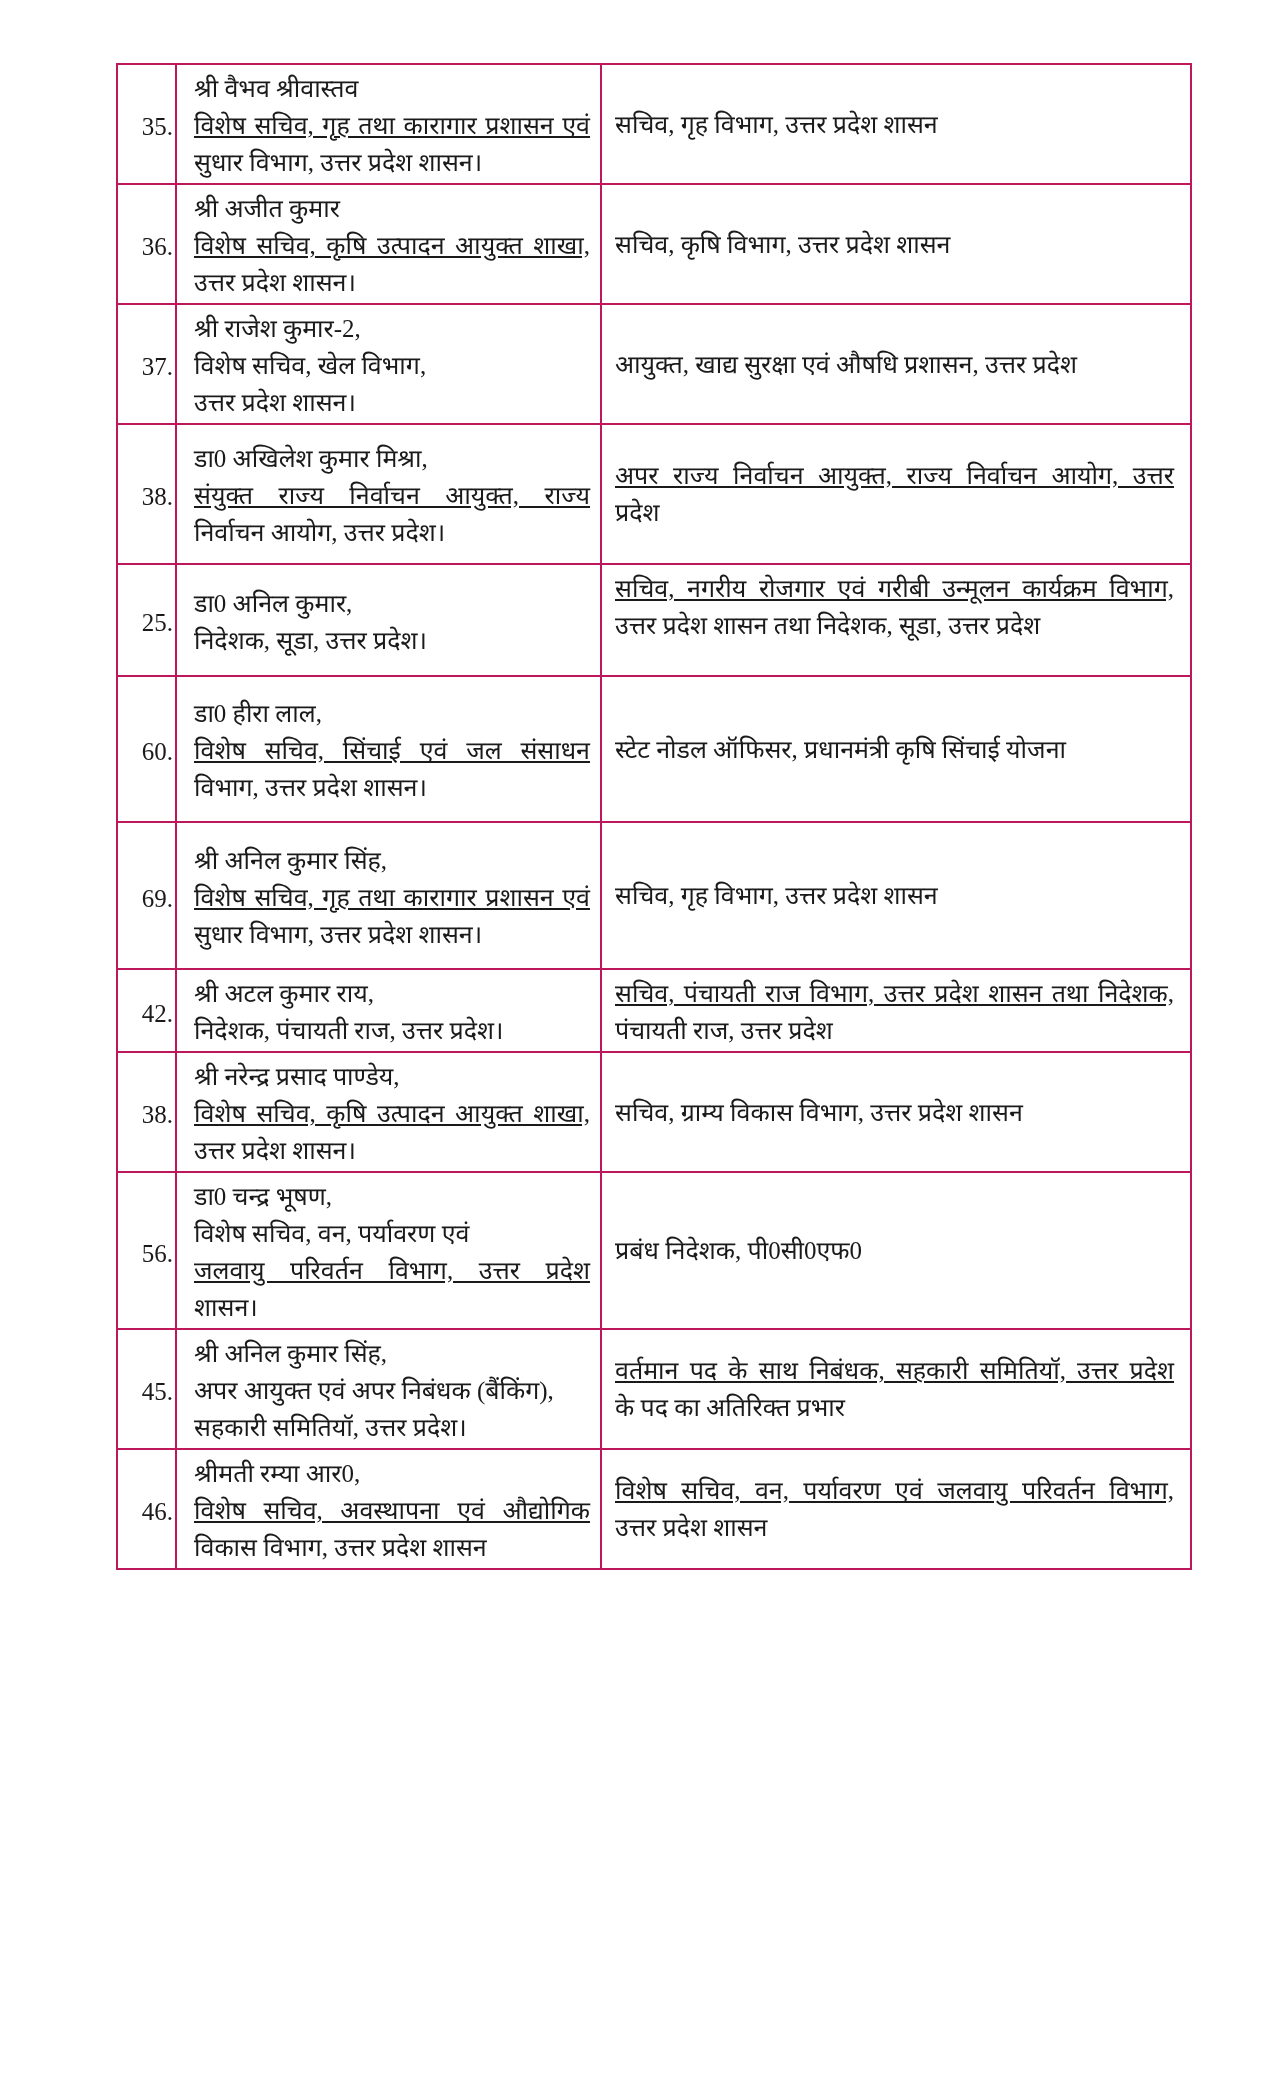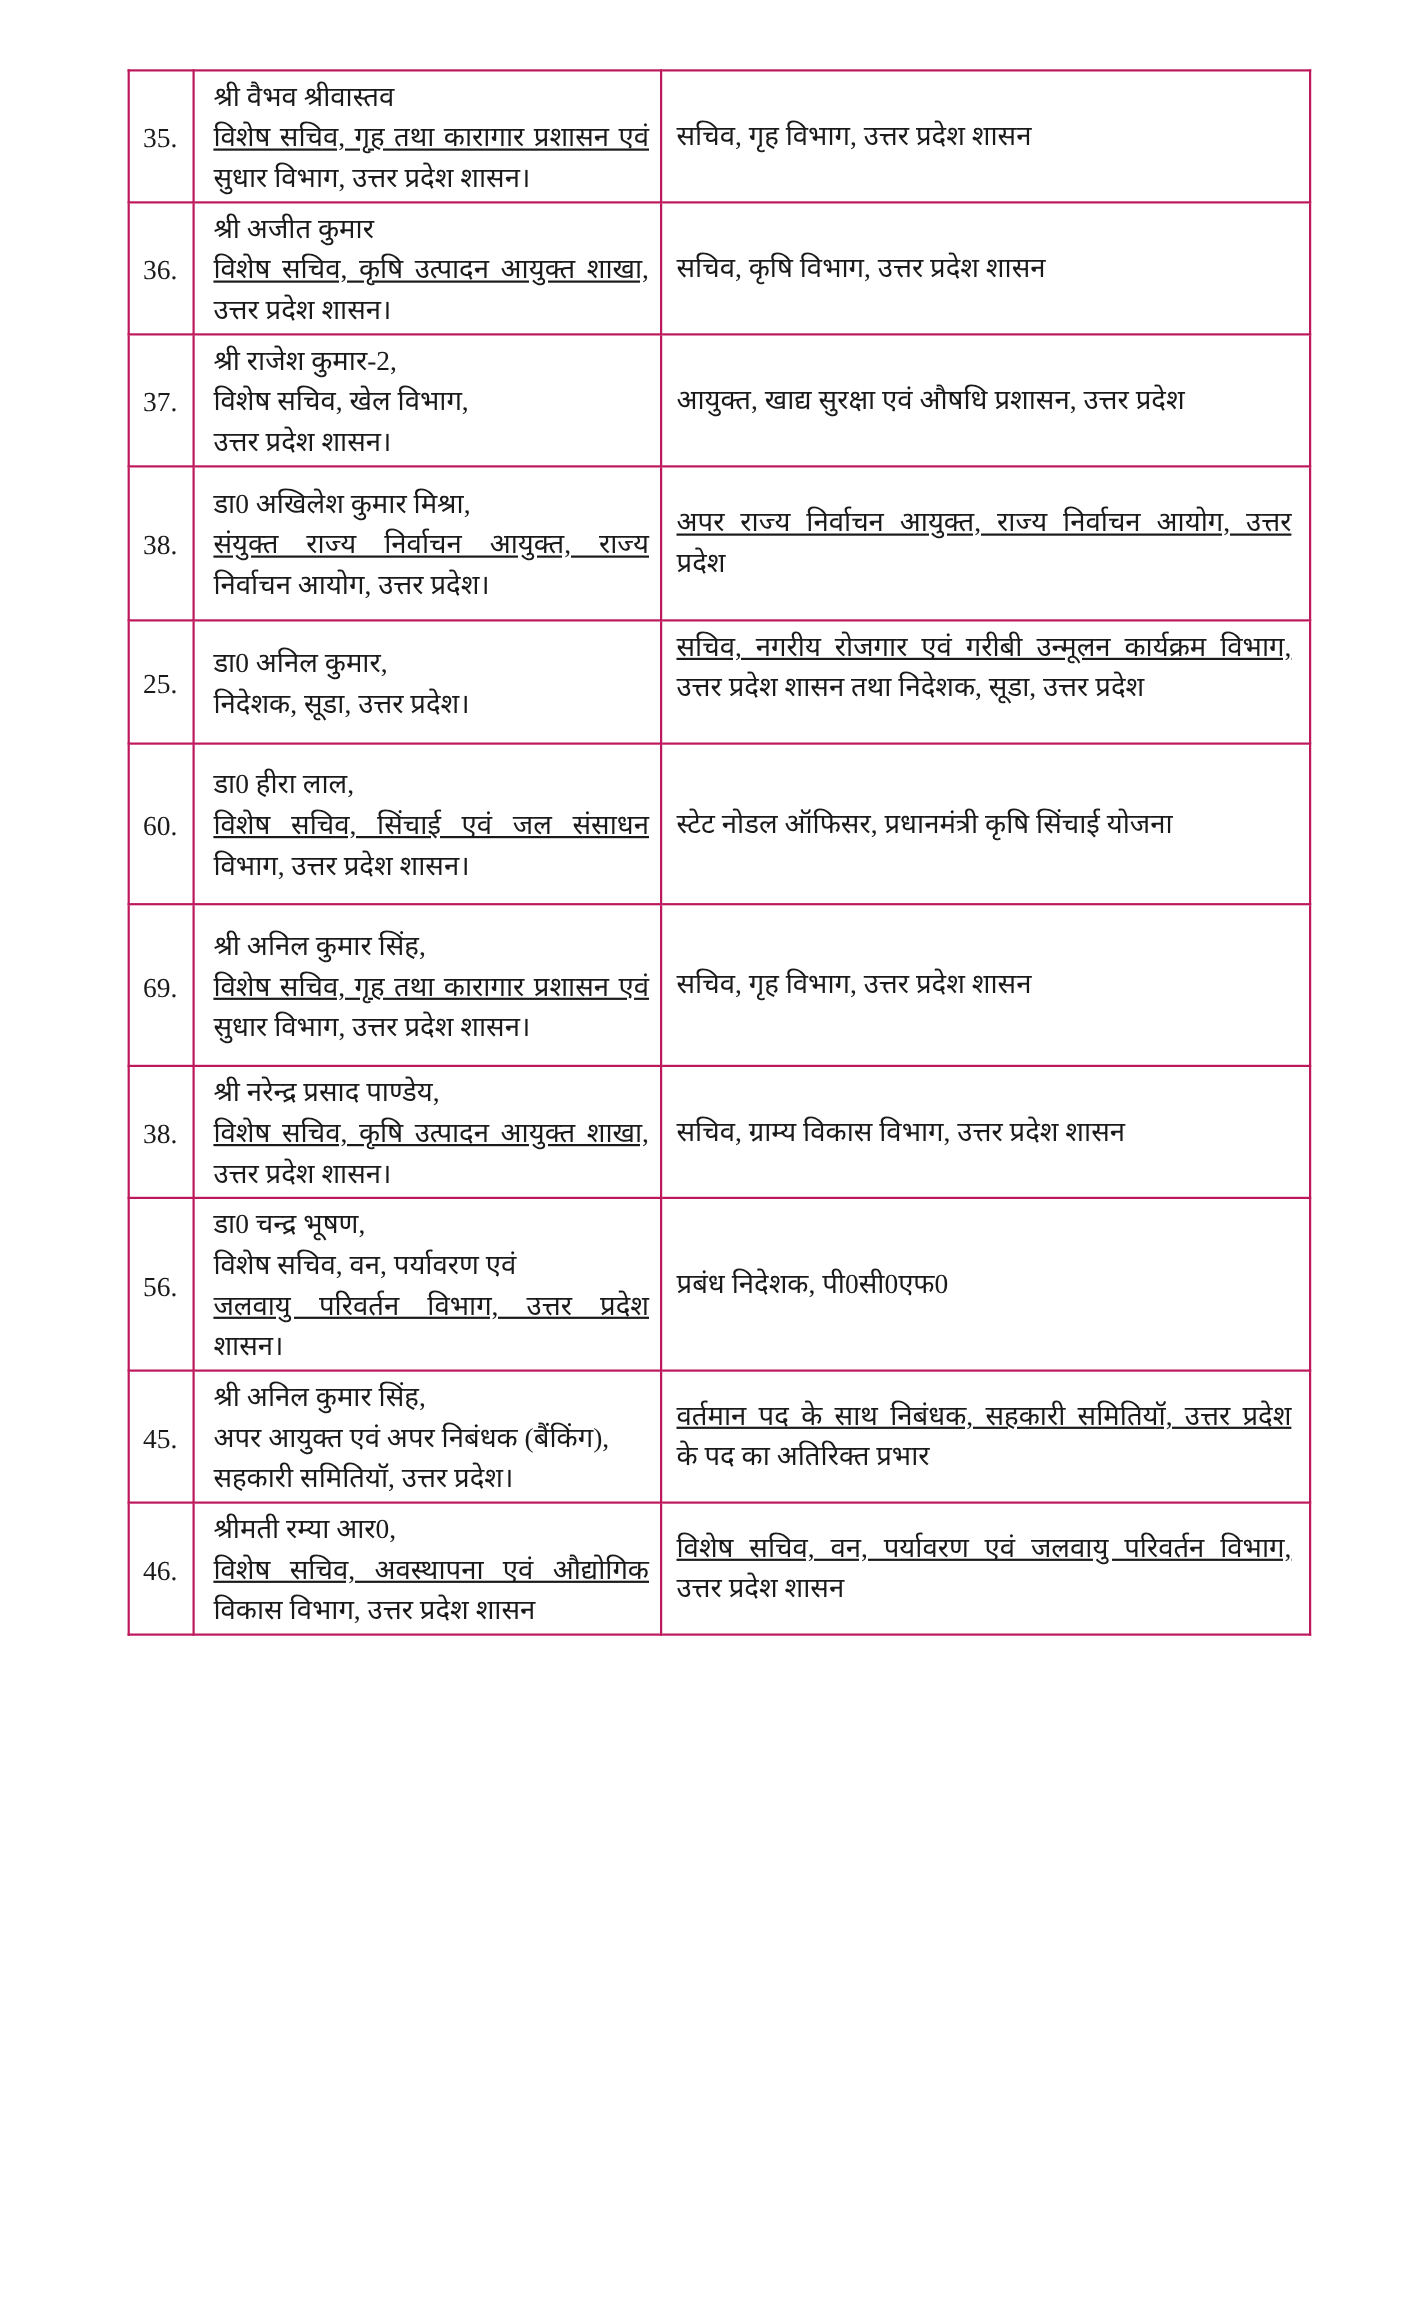--- a/index.html
+++ b/index.html
@@ -11,21 +11,21 @@
   .page{position:absolute;left:0;top:0;width:1275px;height:2100px;background:#ffffff;}
   table.officials{
     position:absolute;left:116px;top:63px;width:1074px;
     border-collapse:collapse;table-layout:fixed;
   }
   table.officials td{
     border:2px solid #be185d;
     font-size:25px;line-height:37px;
     vertical-align:middle;overflow:hidden;
   }
-  td.sn{vertical-align:top;text-align:left;padding:5px 2px 0 12px;font-size:24px;}
+  td.sn{vertical-align:top;text-align:right;padding:5px 2px 0 12px;font-size:24px;}
   td.name{vertical-align:top;padding:5px 10px 2px 17px;}
   td.desig{padding:2px 16px 2px 13px;}
   tr.vtop td.desig{vertical-align:top;padding-top:5px;}
   .line{white-space:nowrap;}
   .jl{text-align:justify;text-align-last:justify;white-space:normal;text-decoration:underline;}
   col.c1{width:59px;} col.c2{width:425px;} col.c3{width:590px;}
 </style>
 </head>
 <body>
 
@@ -116,20 +116,31 @@
       <td class="name">
         <div class="line">श्री अनिल कुमार सिंह,</div>
         <div class="line jl">विशेष सचिव, गृह तथा कारागार प्रशासन एवं</div>
         <div class="line">सुधार विभाग, उत्तर प्रदेश शासन।</div>
       </td>
       <td class="desig">
         <div class="line">सचिव, गृह विभाग, उत्तर प्रदेश शासन</div>
       </td>
     </tr>
 
+    <tr class="vtop" style="height:74px;">
+      <td class="sn">42.</td>
+      <td class="name">
+        <div class="line">श्री अटल कुमार राय,</div>
+        <div class="line">निदेशक, पंचायती राज, उत्तर प्रदेश।</div>
+      </td>
+      <td class="desig">
+        <div class="line jl">सचिव, पंचायती राज विभाग, उत्तर प्रदेश शासन तथा निदेशक,</div>
+        <div class="line">पंचायती राज, उत्तर प्रदेश</div>
+      </td>
+    </tr>
 
     <tr style="height:105px;">
       <td class="sn">38.</td>
       <td class="name">
         <div class="line">श्री नरेन्द्र प्रसाद पाण्डेय,</div>
         <div class="line jl">विशेष सचिव, कृषि उत्पादन आयुक्त शाखा,</div>
         <div class="line">उत्तर प्रदेश शासन।</div>
       </td>
       <td class="desig">
         <div class="line">सचिव, ग्राम्य विकास विभाग, उत्तर प्रदेश शासन</div>

